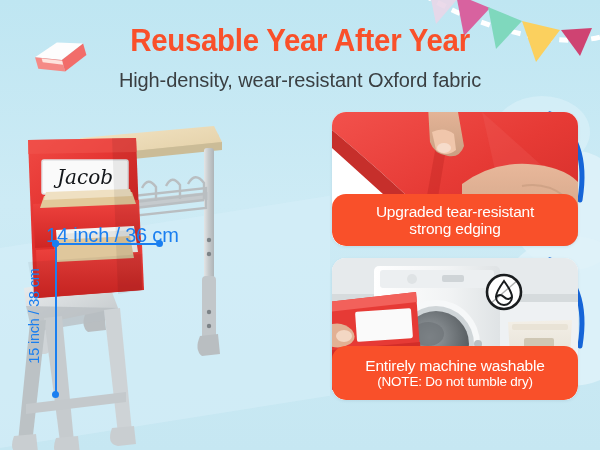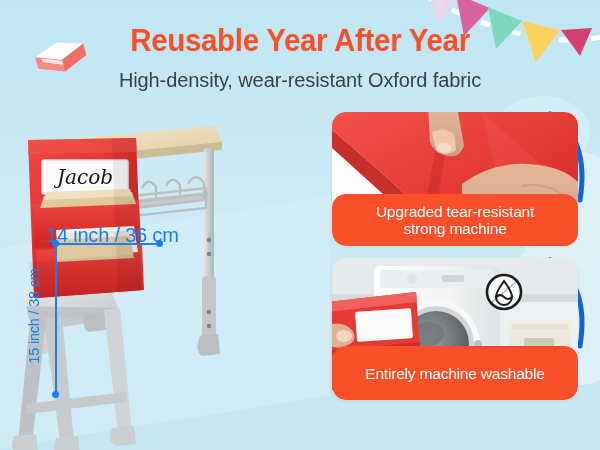--- a/index.html
+++ b/index.html
@@ -235,21 +235,21 @@
           <path d="M132,86 q26,-10 46,2 l-4,46 l-44,0 z" fill="#dfae90"></path>
           <ellipse cx="140" cy="122" rx="8" ry="6" fill="#f7dfcd"></ellipse>
           <ellipse cx="170" cy="128" rx="8" ry="6" fill="#f7dfcd"></ellipse>
           <path d="M190,74 q24,-4 42,10" stroke="#c59a7d" stroke-width="2" fill="none" opacity=".6"></path>
           <path d="M150,92 q28,-8 52,4" stroke="#c59a7d" stroke-width="1.6" fill="none" opacity=".5"></path>
         </g>
       </svg>
     </div>
     <div class="caption" style="height:52px;">
       <span class="cap-main">Upgraded tear-resistant</span>
-      <span class="cap-main">strong machine</span>
+      <span class="cap-main">strong edging</span>
     </div>
   </div>
 
   <svg class="arc" style="left:546px;top:256px;width:56px;height:94px;" viewBox="0 0 56 94">
     <path d="M4 4 Q44 28 34 90" stroke="#1665d8" stroke-width="5" fill="none" stroke-linecap="round"></path>
   </svg>
 
   <div class="panel" style="left:332px;top:258px;width:246px;height:142px;">
     <div class="panel-photo">
       <svg viewBox="0 0 246 142" width="246" height="142">
@@ -310,16 +310,17 @@
         <path d="M-4,44 L84,34 L85,44 L-4,54 Z" fill="#f2615b"></path>
         <rect x="24" y="52" width="56" height="30" rx="2" fill="#fafafa" transform="rotate(-4 52 67)"></rect>
         <path d="M0,92 L88,84 L90,120 L0,132 Z" fill="#d22d29"></path>
 
         <path d="M-10,70 q18,-10 30,2 q6,8 -2,14 q-14,8 -28,-2 z" fill="#e2b194"></path>
         <ellipse cx="12" cy="78" rx="8" ry="6" fill="#f3d7c3"></ellipse>
       </svg>
     </div>
     <div class="caption" style="height:54px;">
       <span class="cap-main">Entirely machine washable</span>
+      <span class="cap-sub">(NOTE:  Do not tumble dry)</span>
     </div>
   </div>
 
 </div>
 
 </body></html>

